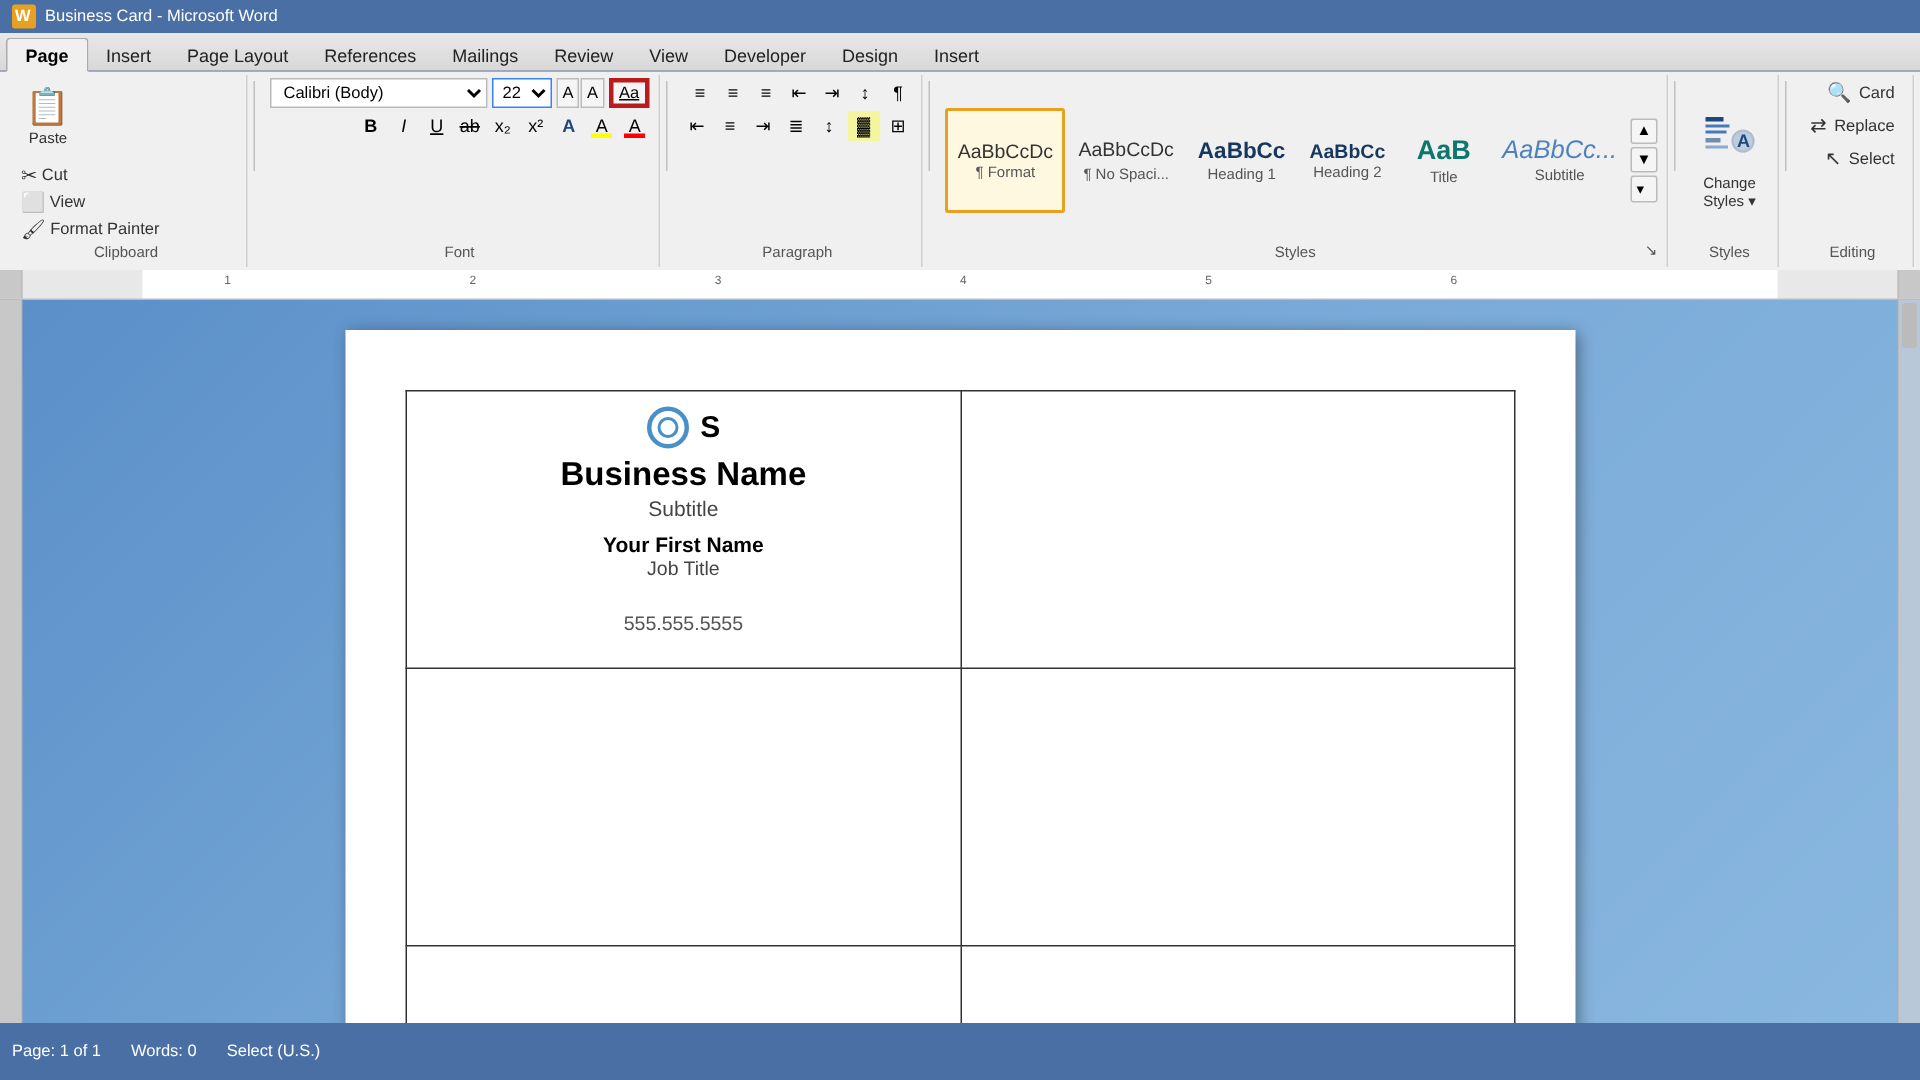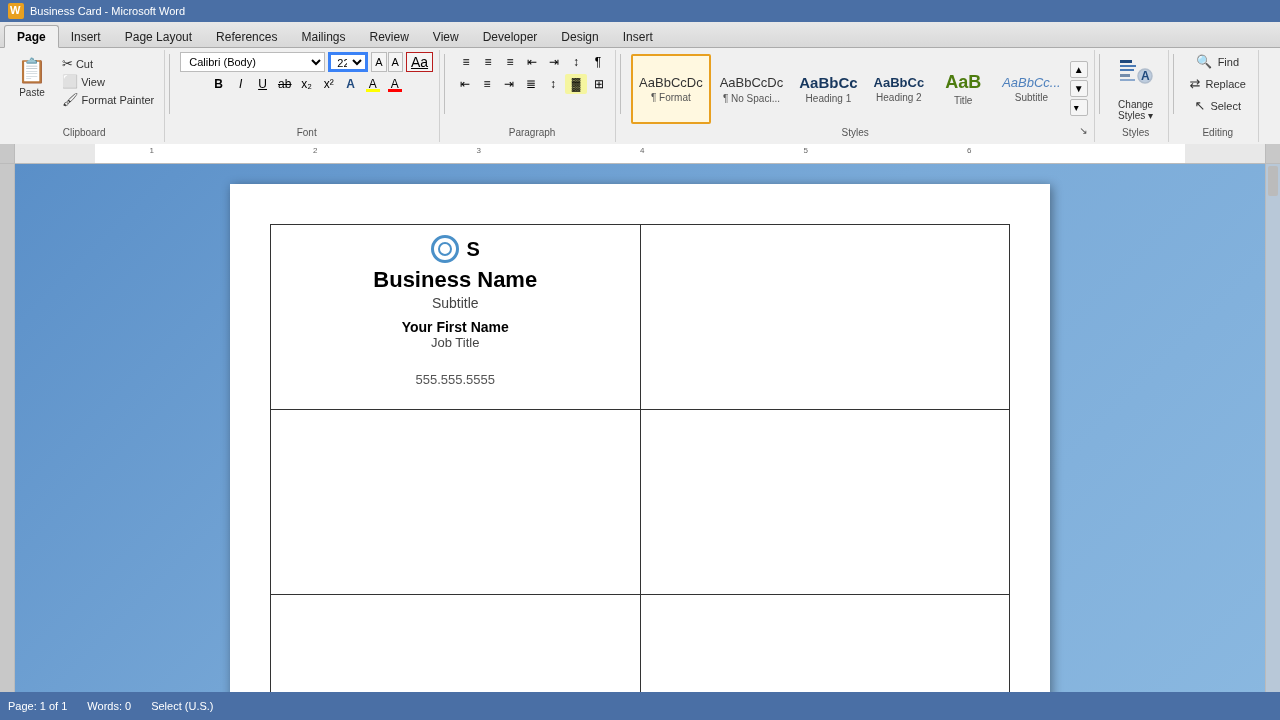--- a/index.html
+++ b/index.html
@@ -8,41 +8,41 @@
     
     .title-bar { background: #4a6fa5; height: 22px; display: flex; align-items: center; padding: 0 8px; }
     .title-bar-icon { width: 16px; height: 16px; background: #e8a020; border-radius: 2px; margin-right: 6px; }
     .title-bar-text { color: white; font-size: 11px; }
     .ribbon-tabs { background: linear-gradient(to bottom, #e8e8e8, #d8d8d8); display: flex; height: 26px; align-items: flex-end; padding-left: 4px; border-bottom: 1px solid #ababab; }
     .ribbon-tab { padding: 4px 12px 3px; font-size: 12px; cursor: pointer; border-radius: 3px 3px 0 0; color: #222; }
     .ribbon-tab.active { background: #f0f0f0; border: 1px solid #ababab; border-bottom: 1px solid #f0f0f0; margin-bottom: -1px; font-weight: 600; color: #000; }
 
     .ribbon-content { display: flex; padding: 2px 4px; gap: 2px; background: #f0f0f0; min-height: 88px; }
     .ribbon-group { display: flex; flex-direction: column; border-right: 1px solid #d0d0d0; padding: 2px 6px 4px; min-width: 40px; }
-    .ribbon-group-inner { display: flex; flex: 1; align-items: center; gap: 2px; flex-wrap: wrap; }
+    .ribbon-group-inner { display: flex; flex: 1; align-items: flex-end; gap: 2px; flex-wrap: wrap; }
     .ribbon-group-label { font-size: 10px; color: #555; text-align: center; margin-top: 2px; width: 100%; }
 
     
     .clipboard-group .ribbon-group-inner { align-items: flex-start; gap: 4px; }
     .btn-paste { display: flex; flex-direction: column; align-items: center; padding: 3px 6px; cursor: pointer; border-radius: 3px; min-width: 40px; }
     .paste-icon { width: 32px; height: 32px; display: flex; align-items: center; justify-content: center; font-size: 24px; }
     .paste-label { font-size: 10px; color: #333; }
     .clipboard-mini-btns { display: flex; flex-direction: column; gap: 1px; padding-top: 3px; }
     .mini-btn { display: flex; align-items: center; gap: 3px; padding: 1px 4px; cursor: pointer; border-radius: 2px; font-size: 11px; color: #333; white-space: nowrap; }
     .mini-icon { font-size: 13px; }
 
     
     .font-group .ribbon-group-inner { display: flex; flex-direction: column; gap: 2px; }
     .font-row1 { display: flex; gap: 3px; align-items: center; }
     .font-row2 { display: flex; gap: 3px; align-items: center; }
     .font-select { font-size: 11px; border: 1px solid #bbb; background: white; padding: 1px 4px; width: 145px; height: 20px; }
-    .font-size-select { font-size: 11px; border: 3px solid #3b82f6; background: white; padding: 1px 2px; width: 40px; height: 20px; }
+    .font-size-select { font-size: 11px; border: 1px solid #3b82f6; background: white; padding: 1px 2px; width: 40px; height: 20px; }
     .font-size-btns { display: flex; gap: 1px; }
     .font-size-btn { font-size: 11px; border: 1px solid #bbb; background: #f5f5f5; padding: 1px 3px; cursor: pointer; height: 20px; }
-    .clear-format-btn { font-size: 14px; border: 1px solid #b91c1c; background: #f5f5f5; padding: 1px 4px; cursor: pointer; height: 20px; text-decoration: underline; }
+    .clear-format-btn { font-size: 11px; border: 3px solid #b91c1c; background: #f5f5f5; padding: 1px 4px; cursor: pointer; height: 20px; text-decoration: underline; }
     .format-row { display: flex; gap: 2px; align-items: center; }
     .fmt-btn { width: 20px; height: 20px; display: flex; align-items: center; justify-content: center; border: 1px solid transparent; cursor: pointer; border-radius: 2px; font-size: 12px; }
     .fmt-btn.bold-btn { font-weight: bold; }
     .fmt-btn.italic-btn { font-style: italic; }
     .fmt-btn.underline-btn { text-decoration: underline; }
     .fmt-btn.strike-btn { text-decoration: line-through; }
     .color-btn { position: relative; }
     .color-bar { position: absolute; bottom: 1px; left: 2px; right: 2px; height: 3px; }
 
     
@@ -102,21 +102,21 @@
     .logo-circle { width: 28px; height: 28px; border: 3px solid #4a90c8; border-radius: 50%; display: flex; align-items: center; justify-content: center; }
     .logo-inner { width: 14px; height: 14px; border: 2px solid #4a90c8; border-radius: 50%; }
     .logo-s { font-size: 20px; font-weight: bold; color: #000; }
     .biz-name { font-size: 22px; font-weight: bold; color: #000; margin-bottom: 2px; }
     .biz-subtitle { font-size: 14px; color: #444; margin-bottom: 8px; }
     .biz-firstname { font-size: 14px; font-weight: bold; color: #000; }
     .biz-jobtitle { font-size: 13px; color: #444; margin-bottom: 8px; }
     .biz-phone { font-size: 13px; color: #555; }
 
     
-    .status-bar { background: #4a6fa5; height: 28px; display: flex; align-items: center; padding: 0 8px; color: white; font-size: 11px; gap: 20px; position: fixed; bottom: 0; width: 1280px; }
+    .status-bar { background: #4a6fa5; height: 38px; display: flex; align-items: center; padding: 0 8px; color: white; font-size: 11px; gap: 20px; position: fixed; bottom: 0; width: 1280px; }
 
     .divider { width: 1px; height: 60px; background: #c0c0c0; margin: 4px 2px; }
   </style>
 </head>
 <body>
 
 <div class="title-bar">
   <div class="title-bar-icon">
     <span style="color:white;font-weight:bold;font-size:11px;padding-left:2px;">W</span>
   </div>
@@ -260,28 +260,28 @@
 
       <div class="style-btn style-heading2">
         <div class="style-preview">
           <span style="font-size:13px;font-weight:bold;color:#17375e;">AaBbCc</span>
         </div>
         <div class="style-label">Heading 2</div>
       </div>
 
       <div class="style-btn style-title">
         <div class="style-preview">
-          <span style="font-size:18px;font-weight:bold;color:#4d7c0f;">AaB</span>
+          <span style="font-size:18px;font-weight:bold;color:#0f766e;">AaB</span>
         </div>
         <div class="style-label">Title</div>
       </div>
 
       <div class="style-btn style-subtitle">
         <div class="style-preview">
-          <span style="font-size:13px;color:#4f81bd;font-style:italic;text-align:center;">AaBbCc...</span>
+          <span style="font-size:17px;color:#4f81bd;font-style:italic;text-align:center;">AaBbCc...</span>
         </div>
         <div class="style-label">Subtitle</div>
       </div>
 
       <div class="styles-scroll">
         <div class="styles-scroll-btn">▲</div>
         <div class="styles-scroll-btn">▼</div>
         <div class="styles-scroll-btn">▾</div>
       </div>
     </div>
@@ -312,21 +312,21 @@
     </div>
     <div class="ribbon-group-label" style="font-size:10px; color:#555; text-align:center; margin-top:2px;">Styles</div>
   </div>
 
   <div class="divider"></div>
 
   <div class="ribbon-group editing-group">
     <div class="ribbon-group-inner">
       <div class="edit-btn">
         <span class="edit-btn-icon">🔍</span>
-        <span>Find</span>
+        <span>Card</span>
       </div>
       <div class="edit-btn">
         <span class="edit-btn-icon">⇄</span>
         <span>Replace</span>
       </div>
       <div class="edit-btn">
         <span class="edit-btn-icon">↖</span>
         <span>Select</span>
       </div>
     </div>

